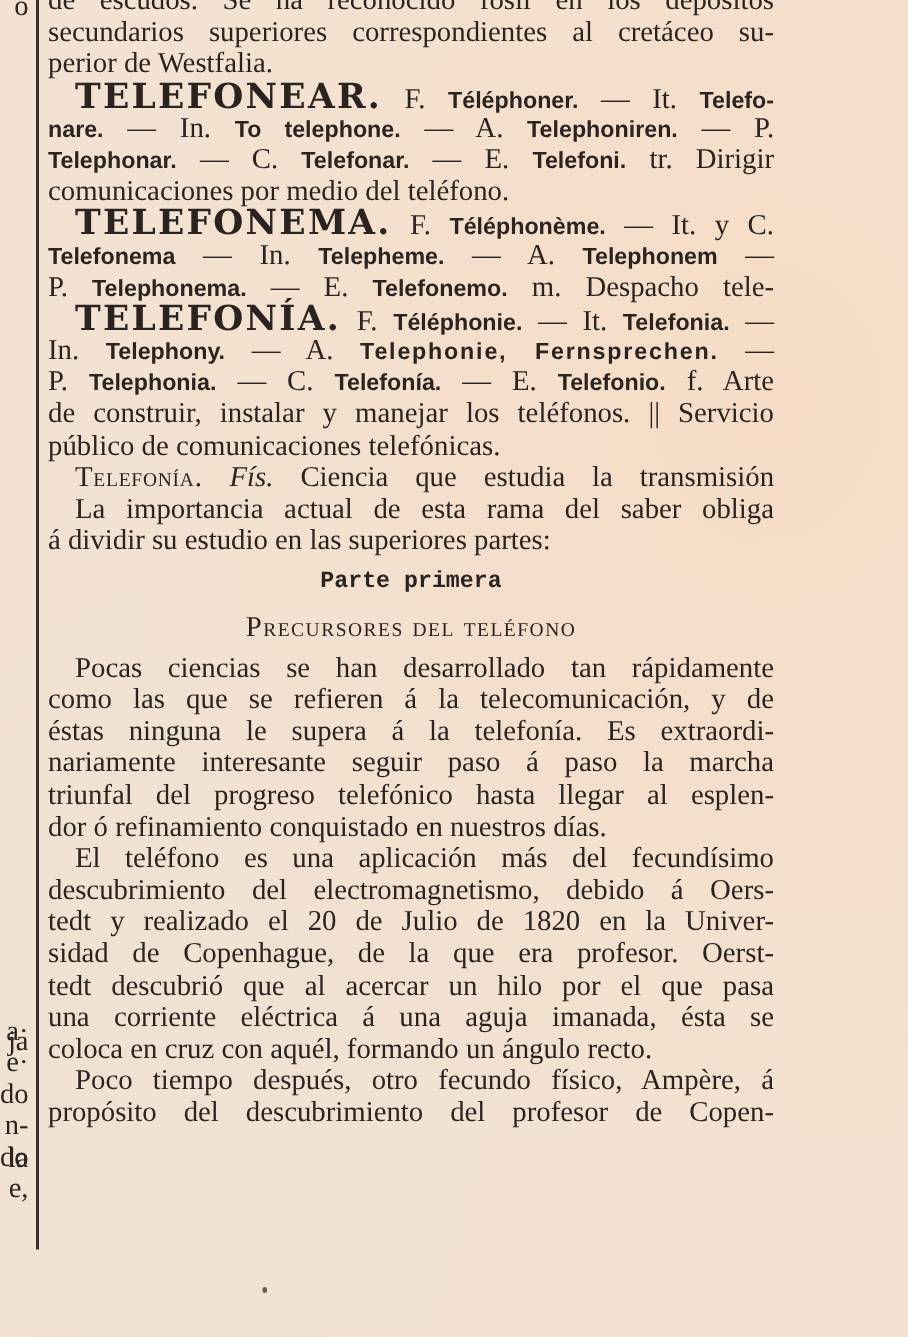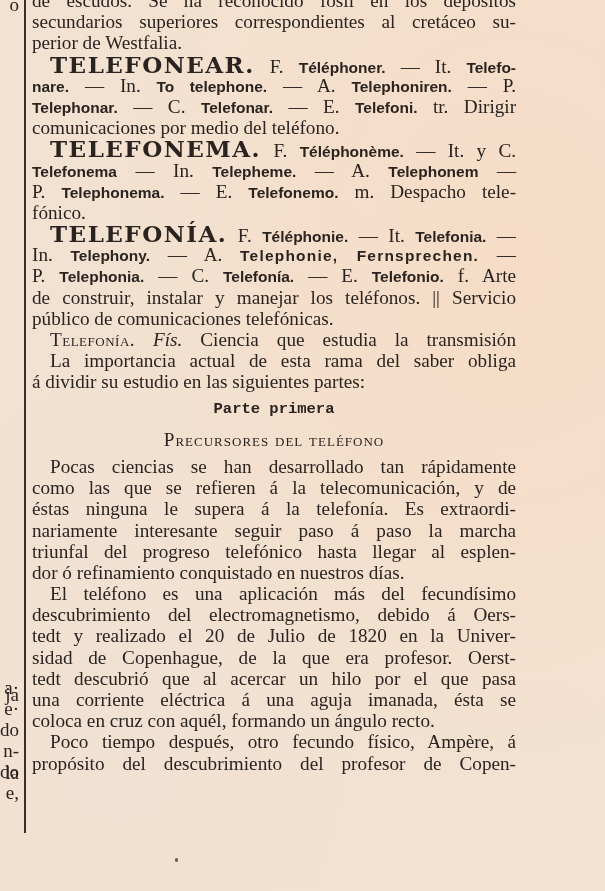--- a/index.html
+++ b/index.html
@@ -104,21 +104,20 @@
       <span class="eq">Telephonem</span>
       <span>—</span>
     </span>
     <span class="line">
       <span>P.</span>
       <span class="eq">Telephonema.</span>
       <span>— E.</span>
       <span class="eq">Telefonemo.</span>
       <span>m. Despacho tele-</span>
     </span>
-    <span class="line last">fónico.</span>
   </div>
 
   <div>
     <span class="line indent">
       <span class="hw">TELEFONÍA.</span>
       <span>F.</span>
       <span class="eq">Téléphonie.</span>
       <span>— It.</span>
       <span class="eq">Telefonia.</span>
       <span>—</span>
@@ -146,21 +145,21 @@
   <div>
     <span class="line indent">
       <span class="sc">Telefonía.</span>
       <span class="it">Fís.</span>
       <span>Ciencia que estudia la transmisión</span>
     </span>
   </div>
 
   <div>
     <span class="line indent">La importancia actual de esta rama del saber obliga</span>
-    <span class="line last">á dividir su estudio en las siguientes partes:</span>
+    <span class="line last">á dividir su estudio en las superiores partes:</span>
   </div>
 
   <div class="section-title center">Parte primera</div>
   <div class="section-sub center">Precursores del teléfono</div>
 
   <div>
     <span class="line indent">Pocas ciencias se han desarrollado tan rápidamente</span>
     <span class="line">como las que se refieren á la telecomunicación, y de</span>
     <span class="line">éstas ninguna le supera á la telefonía. Es extraordi-</span>
     <span class="line">nariamente interesante seguir paso á paso la marcha</span>

